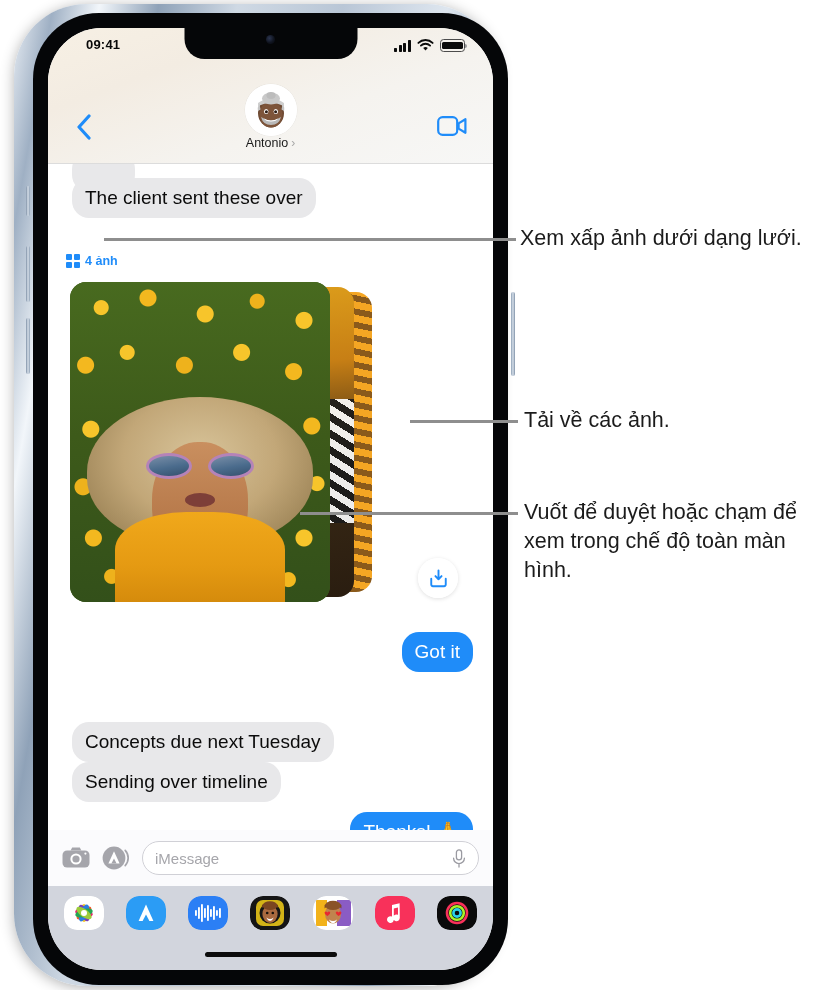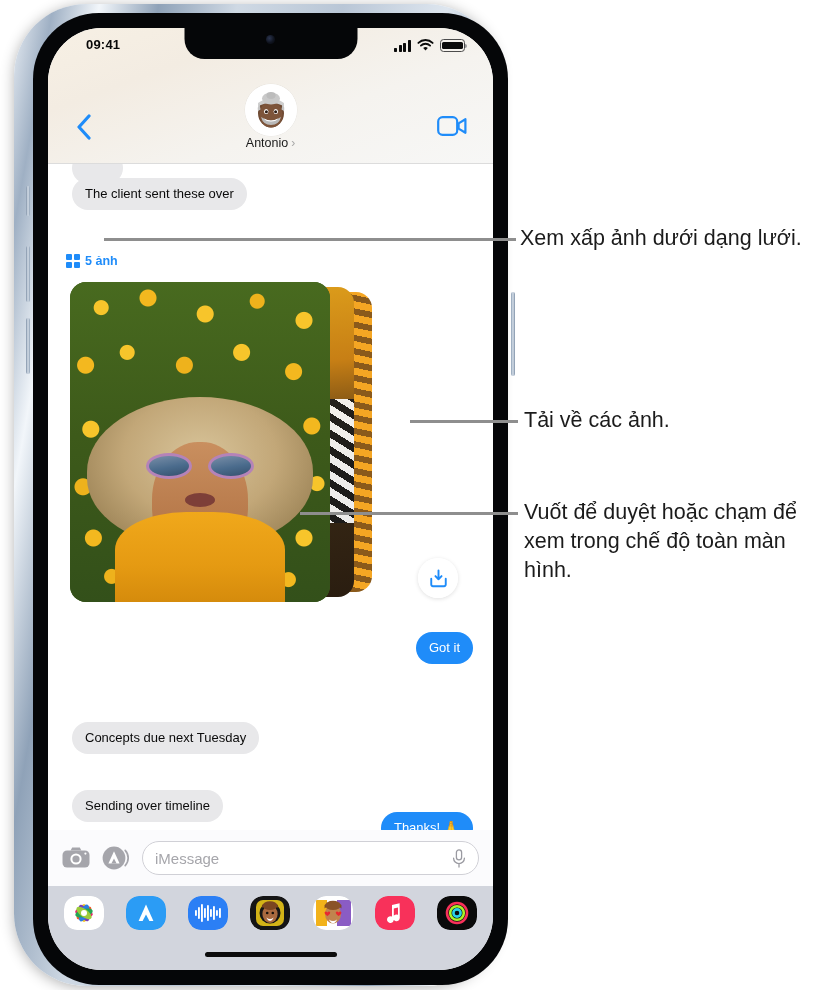--- a/index.html
+++ b/index.html
@@ -111,21 +111,21 @@
     display: flex; align-items: center; gap: 3px;
   }
   .contact-name .chev { color: #a8a8a8; font-size: 12px; }
 
   
   .thread {
     position: absolute; left: 0; top: 136px; width: 445px; height: 666px;
     background: #ffffff; overflow: hidden;
   }
   .bubble {
-    position: absolute; font-size: 13px; line-height: 1.25;
+    position: absolute; font-size: 19px; line-height: 1.25;
     padding: 8px 13px; border-radius: 17px; white-space: nowrap;
   }
   .bubble.in  { background: #e8e8ea; color: #0b0b0b; }
   .bubble.out { background: #1f8cf9; color: #ffffff; }
   .bubble.in::after {
     content:""; position:absolute; left:-4px; bottom:0;
     width:14px; height:16px; background:#e8e8ea;
     border-bottom-right-radius: 14px 12px;
     clip-path: polygon(0 100%, 100% 100%, 100% 0);
     z-index:-1;
@@ -137,21 +137,21 @@
     clip-path: polygon(0 100%, 100% 100%, 0 0);
     z-index:-1;
   }
   .bubble.no-tail::after { display:none; }
 
   .bub-partial { left: 24px; top: -12px; }
   .bub-1 { left: 24px; top: 14px; }
   .bub-got  { right: 20px; top: 468px; }
   .bub-dead { right: 20px; top: 508px; }
   .bub-conc { left: 24px; top: 558px; }
-  .bub-send { left: 24px; top: 598px; margin-top: 28px; }
+  .bub-send { left: 24px; top: 598px; }
   .bub-thx  { right: 20px; top: 648px; }
 
   
   .grid-row {
     position: absolute; left: 18px; top: 90px;
     display: flex; align-items: center; gap: 5px; cursor: pointer;
   }
   .grid-icon { display: grid; grid-template-columns: 6px 6px; grid-template-rows: 6px 6px; gap: 2px; }
   .grid-icon i { background: #1f8cf9; border-radius: 1px; display: block; }
   .grid-label { font-size: 12.5px; color: #1f8cf9; font-weight: 600; }
@@ -362,21 +362,21 @@
 
         <div class="bubble in bub-1">The client sent these over</div>
 
         <div class="grid-row">
           <span class="grid-icon">
               <i></i>
               <i></i>
               <i></i>
               <i></i>
             </span>
-          <span class="grid-label">5 ảnh</span>
+          <span class="grid-label">4 ảnh</span>
         </div>
 
         <div class="photo-stack">
           <div class="ph ph-back2"></div>
           <div class="ph ph-back1"></div>
           <div class="ph ph-front">
             <div class="flowers"></div>
             <div class="hair"></div>
             <div class="face"></div>
             <div class="glasses">

